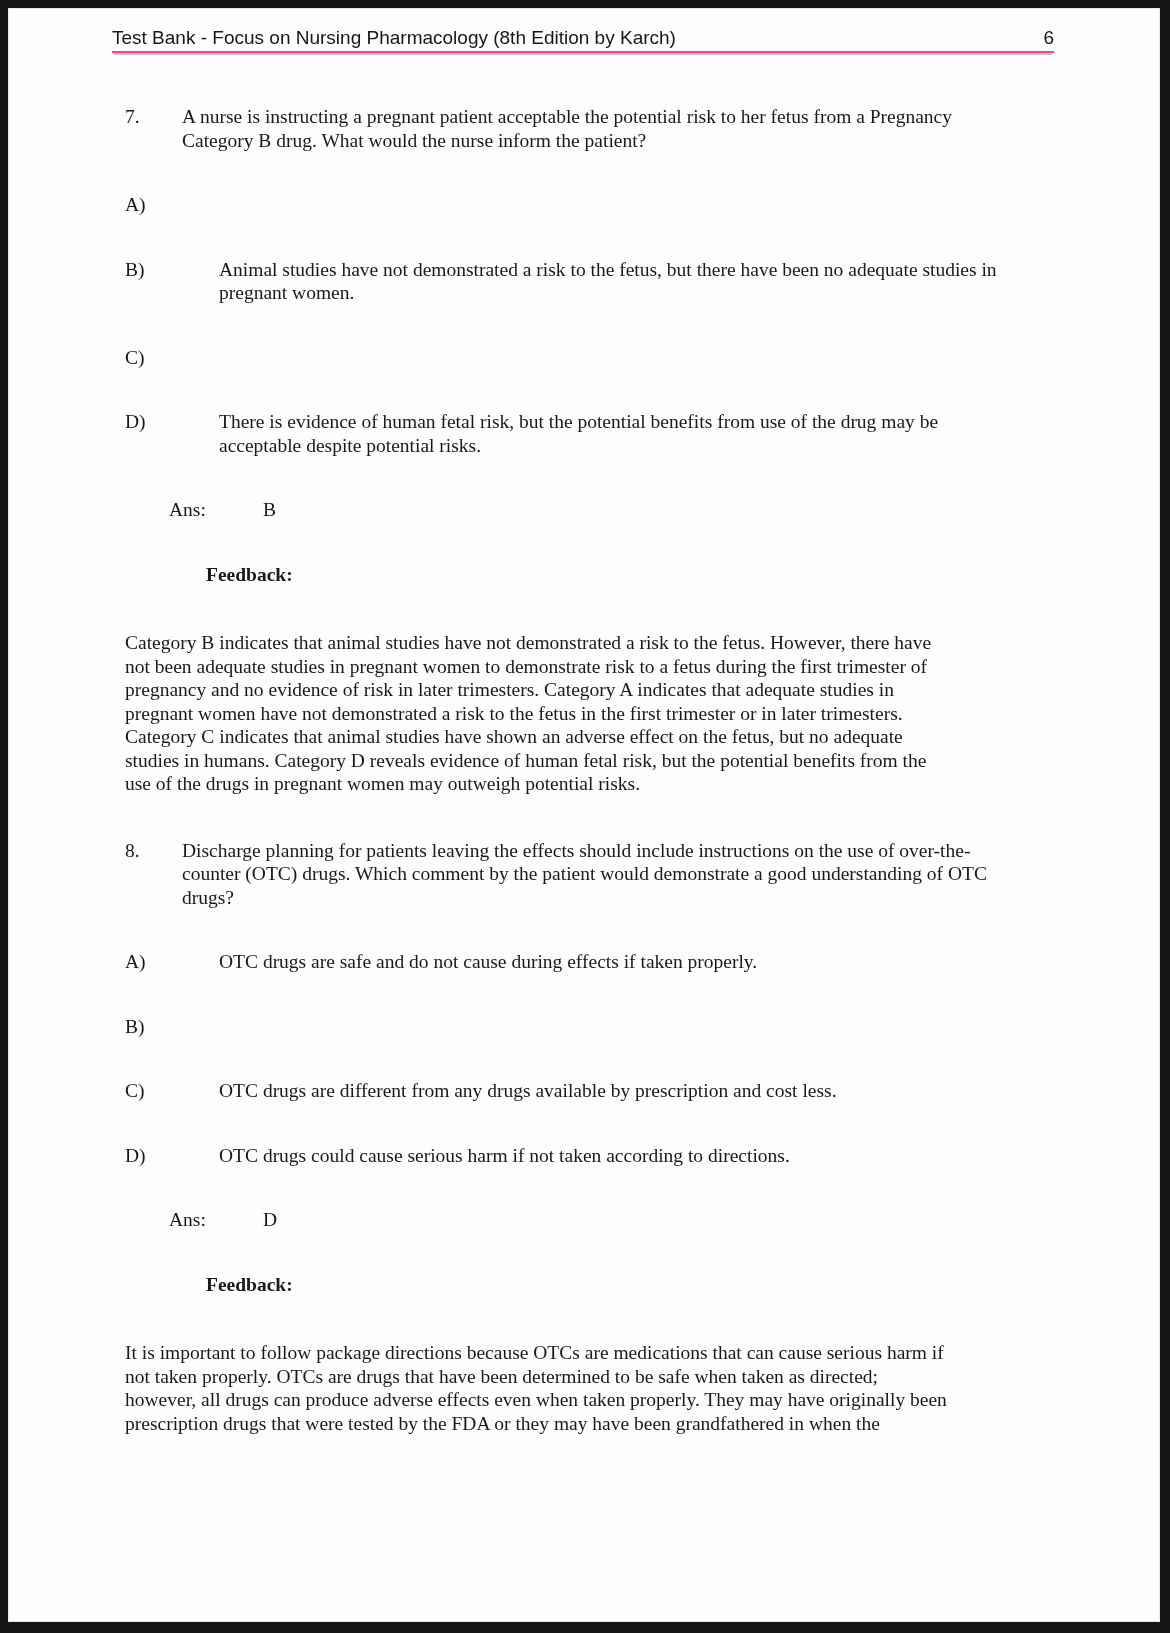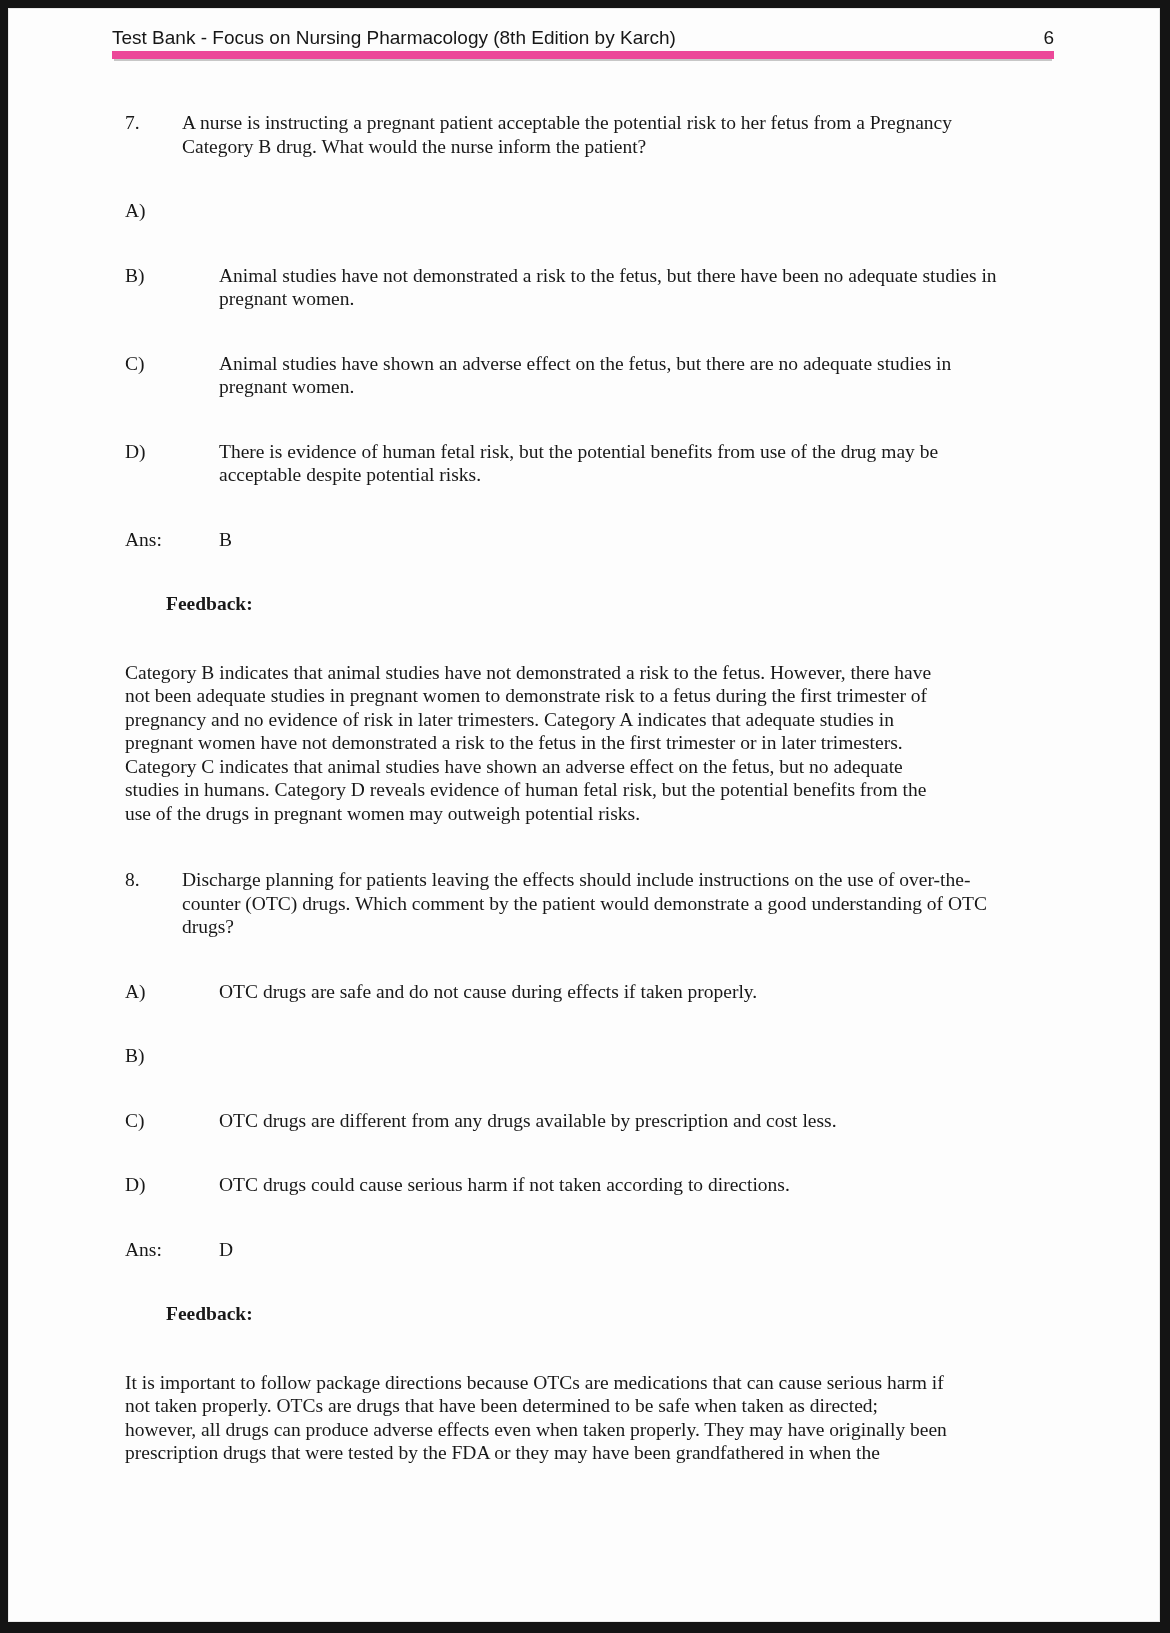--- a/index.html
+++ b/index.html
@@ -20,44 +20,44 @@
     overflow: hidden;
     box-shadow: inset 0 0 0 1px #e8e8e8;
   }
   .header {
     margin: 19px 0 0 104px;
     width: 942px;
     display: flex;
     justify-content: space-between;
     align-items: flex-end;
     padding-bottom: 2px;
-    border-bottom: 8px solid #ec4899;
+    border-bottom: 2px solid #ec4899;
     box-shadow: 0 4px 0 -2px rgba(40,40,40,0.25);
     font-family: "Liberation Sans", sans-serif;
     font-size: 19px;
     color: #161616;
   }
   .content {
     margin: 52px 0 0 117px;
     width: 910px;
     font-size: 19.5px;
     line-height: 23.5px;
     color: #191919;
   }
   .block { margin-bottom: 41px; }
   .q-row { display: flex; }
   .q-row .lbl { width: 57px; flex-shrink: 0; }
   .q-row .txt { width: 826px; }
   .opt-row { display: flex; }
   .opt-row .lbl { width: 94px; flex-shrink: 0; }
   .opt-row .txt { width: 788px; }
   .ans-row { display: flex; }
-  .ans-row .lbl { width: 94px; flex-shrink: 0; }
+  .ans-row .lbl { width: 94px; flex-shrink: 0; margin-left: 44px; }
   .fb-head {
-    margin-left: 41px;
+    margin-left: 81px;
     font-weight: bold;
     margin-bottom: 45px;
   }
   .fb-text {
     width: 826px;
     margin-bottom: 43px;
   }
 </style>
 </head>
 <body>
@@ -78,21 +78,20 @@
 
     <div class="block opt-row">
       <span class="lbl">A)</span>
     </div>
     <div class="block opt-row">
       <span class="lbl">B)</span>
       <span class="txt">Animal studies have not demonstrated a risk to the fetus, but there have been no adequate studies in pregnant women.</span>
     </div>
     <div class="block opt-row">
       <span class="lbl">C)</span>
-      <span class="txt">Animal studies have shown an adverse effect on the fetus, but there are no adequate studies in pregnant women.</span>
     </div>
     <div class="block opt-row">
       <span class="lbl">D)</span>
       <span class="txt">There is evidence of human fetal risk, but the potential benefits from use of the drug may be acceptable despite potential risks.</span>
     </div>
 
     <div class="block ans-row">
       <span class="lbl">Ans:</span>
       <span>B</span>
     </div>

